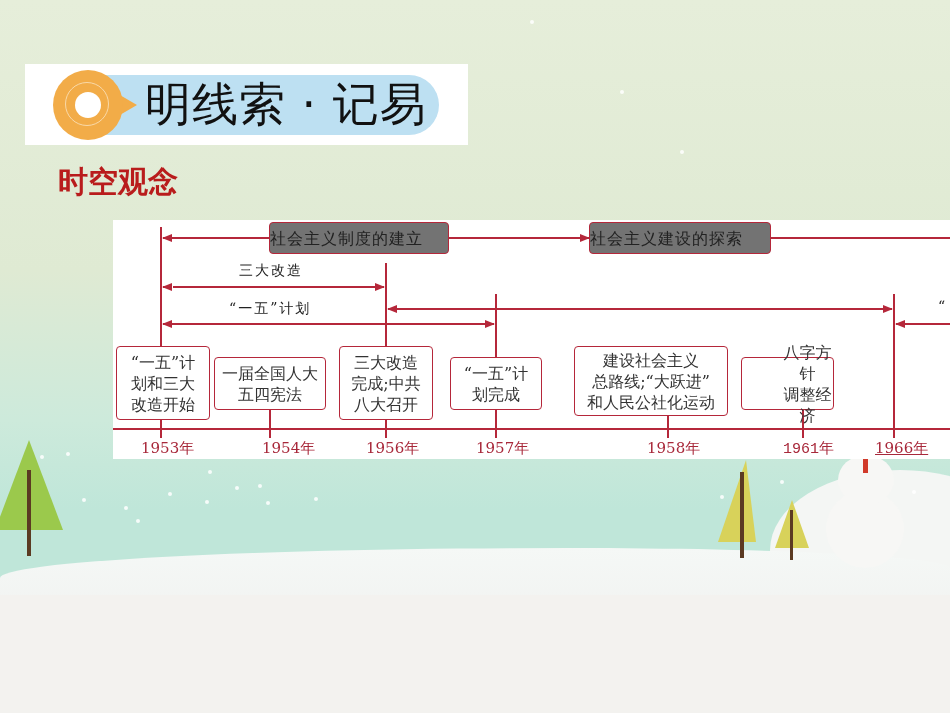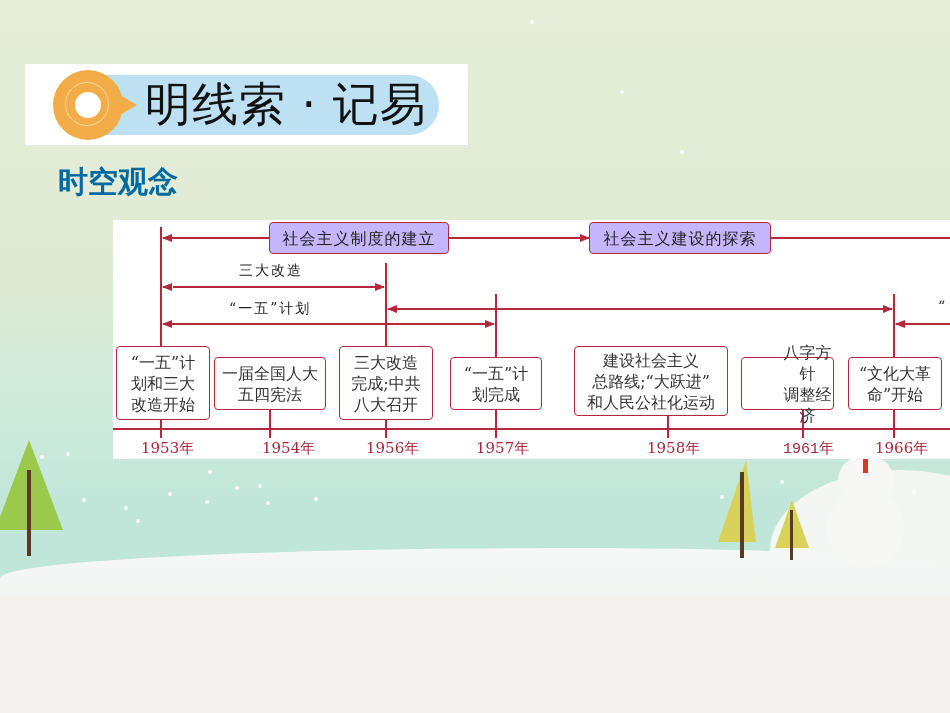--- a/index.html
+++ b/index.html
@@ -20,26 +20,26 @@
   .tree .trunk { position:absolute; background:#5b3a22; }
 
   .banner-wrap { position:absolute; left:25px; top:64px; width:443px; height:81px; background:#fff; }
   .banner-pill { position:absolute; left:30px; top:11px; width:384px; height:60px; background:#bde0f2; border-radius:30px; }
   .banner-circle { position:absolute; left:28px; top:6px; width:70px; height:70px; border-radius:50%; background:#f2ac48; }
   .banner-tip { position:absolute; left:88px; top:27px; width:0; height:0; border-top:14px solid transparent; border-bottom:14px solid transparent; border-left:24px solid #f2ac48; }
   .banner-ring { position:absolute; left:40px; top:18px; width:44px; height:44px; border-radius:50%; border:1.5px solid #f9d9a8; box-sizing:border-box; }
   .banner-dot { position:absolute; left:50px; top:28px; width:26px; height:26px; border-radius:50%; background:#fff; }
   .banner-title { position:absolute; left:120px; top:15px; font-size:46px; color:#111; letter-spacing:1px; line-height:50px; white-space:nowrap; }
 
-  .section-title { position:absolute; left:58px; top:162px; font-size:30px; font-weight:bold; color:#0369a1; line-height:40px; }
+  .section-title { position:absolute; left:58px; top:162px; font-size:30px; font-weight:bold; color:#b91c1c; line-height:40px; }
 
   .timeline { position:absolute; left:113px; top:220px; width:837px; height:239px; background:#fff; overflow:hidden; }
   .tl-svg { position:absolute; left:0; top:0; }
-  .phase { position:absolute; top:2px; height:32px; border:1.5px solid #b5273a; border-radius:4px; background:#c4b5fd;
-    font-size:16px; color:#222; line-height:32px; text-align:center; box-sizing:border-box; white-space:nowrap; letter-spacing:1px; }
+  .phase { position:absolute; top:2px; height:32px; border:1.5px solid #b5273a; border-radius:4px; background:#737373;
+    font-size:16px; color:#222; line-height:32px; text-align:left; box-sizing:border-box; white-space:nowrap; letter-spacing:1px; }
   .span-label { position:absolute; font-size:14px; color:#222; font-family:"DejaVu Serif", serif; white-space:nowrap; letter-spacing:2px; }
   .event { position:absolute; border:1.5px solid #b5273a; border-radius:4px; background:#fff; box-sizing:border-box;
     font-size:16px; color:#333; line-height:21px; text-align:center; font-family:"DejaVu Serif", serif; white-space:pre-line; display:flex; align-items:center; justify-content:center; }
   .year { position:absolute; top:219px; font-size:15px; color:#a8283a; font-family:"DejaVu Serif", serif; white-space:nowrap; }
 </style>
 </head>
 <body>
 
 <div class="bg-sky"></div>
 <div class="hill-right"></div>
@@ -155,23 +155,21 @@
   <div class="event" style="left:226px;top:126px;width:94px;height:74px;">三大改造
 完成;中共
 八大召开</div>
   <div class="event" style="left:337px;top:137px;width:92px;height:53px;">“一五”计
 划完成</div>
   <div class="event" style="left:461px;top:126px;width:154px;height:70px;">建设社会主义
 总路线;“大跃进”
 和人民公社化运动</div>
   <div class="event" style="left:628px;top:137px;width:93px;height:53px;padding-left:40px;">八字方针
 调整经济</div>
-  <div class="event" style="left:735px;top:137px;width:94px;height:53px;">“文化大革
-命”开始</div>
 
   <div class="year" style="left:28px;">1953年</div>
   <div class="year" style="left:149px;">1954年</div>
   <div class="year" style="left:253px;">1956年</div>
   <div class="year" style="left:363px;">1957年</div>
   <div class="year" style="left:534px;">1958年</div>
   <div class="year" style="left:670px;font-family:Liberation Mono, monospace;">1961年</div>
-  <div class="year" style="left:762px;">1966年</div>
+  <div class="year" style="left:762px;text-decoration:underline;">1966年</div>
 </div>
 
 </body></html>

